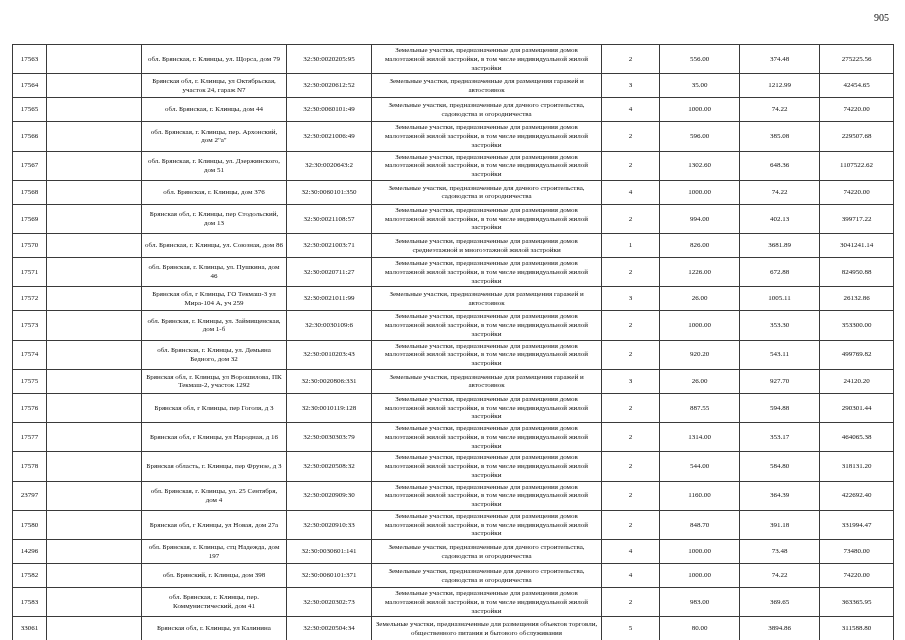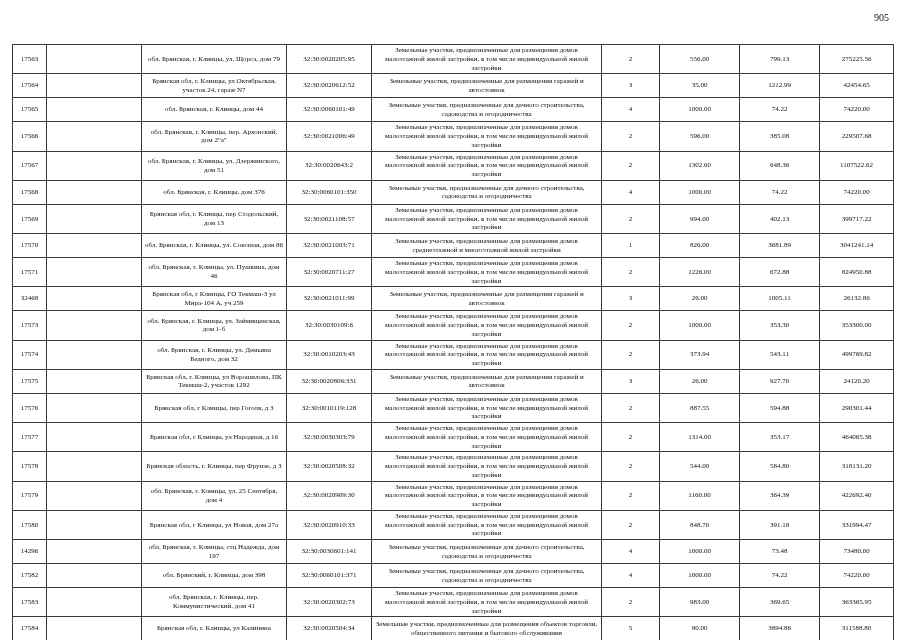--- a/index.html
+++ b/index.html
@@ -66,21 +66,21 @@
     </colgroup>
     <tbody>
         <tr>
     <td class="c-id">17563</td>
     <td class="c-empty"></td>
     <td class="c-addr">обл. Брянская, г. Клинцы, ул. Щорса, дом 79</td>
     <td class="c-cad">32:30:0020205:95</td>
     <td class="c-usage">Земельные участки, предназначенные для размещения домов малоэтажной жилой застройки, в том числе индивидуальной жилой застройки</td>
     <td class="c-type">2</td>
     <td class="c-area">556.00</td>
-    <td class="c-unit">799.13</td>
+    <td class="c-unit">374.48</td>
     <td class="c-total">275225.56</td>
   </tr>
         <tr>
     <td class="c-id">17564</td>
     <td class="c-empty"></td>
     <td class="c-addr">Брянская обл, г. Клинцы, ул Октябрьская, участок 24, гараж N7</td>
     <td class="c-cad">32:30:0020612:52</td>
     <td class="c-usage">Земельные участки, предназначенные для размещения гаражей и автостоянок</td>
     <td class="c-type">3</td>
     <td class="c-area">35.00</td>
@@ -158,21 +158,21 @@
     <td class="c-empty"></td>
     <td class="c-addr">обл. Брянская, г. Клинцы, ул. Пушкина, дом 46</td>
     <td class="c-cad">32:30:0020711:27</td>
     <td class="c-usage">Земельные участки, предназначенные для размещения домов малоэтажной жилой застройки, в том числе индивидуальной жилой застройки</td>
     <td class="c-type">2</td>
     <td class="c-area">1226.00</td>
     <td class="c-unit">672.88</td>
     <td class="c-total">824950.88</td>
   </tr>
         <tr>
-    <td class="c-id">32468</td>
+    <td class="c-id">17572</td>
     <td class="c-empty"></td>
     <td class="c-addr">Брянская обл, г Клинцы, ГО Текмаш-3 ул Мира-104 А, уч 259</td>
     <td class="c-cad">32:30:0021011:99</td>
     <td class="c-usage">Земельные участки, предназначенные для размещения гаражей и автостоянок</td>
     <td class="c-type">3</td>
     <td class="c-area">26.00</td>
     <td class="c-unit">1005.11</td>
     <td class="c-total">26132.86</td>
   </tr>
         <tr>
@@ -186,21 +186,21 @@
     <td class="c-unit">353.30</td>
     <td class="c-total">353300.00</td>
   </tr>
         <tr>
     <td class="c-id">17574</td>
     <td class="c-empty"></td>
     <td class="c-addr">обл. Брянская, г. Клинцы, ул. Демьяна Бедного, дом 32</td>
     <td class="c-cad">32:30:0010203:43</td>
     <td class="c-usage">Земельные участки, предназначенные для размещения домов малоэтажной жилой застройки, в том числе индивидуальной жилой застройки</td>
     <td class="c-type">2</td>
-    <td class="c-area">373.94</td>
+    <td class="c-area">920.20</td>
     <td class="c-unit">543.11</td>
     <td class="c-total">499769.82</td>
   </tr>
         <tr>
     <td class="c-id">17575</td>
     <td class="c-empty"></td>
     <td class="c-addr">Брянская обл, г. Клинцы, ул Ворошилова, ПК Текмаш-2, участок 1292</td>
     <td class="c-cad">32:30:0020806:331</td>
     <td class="c-usage">Земельные участки, предназначенные для размещения гаражей и автостоянок</td>
     <td class="c-type">3</td>
@@ -235,21 +235,21 @@
     <td class="c-empty"></td>
     <td class="c-addr">Брянская область, г. Клинцы, пер Фрунзе, д 3</td>
     <td class="c-cad">32:30:0020508:32</td>
     <td class="c-usage">Земельные участки, предназначенные для размещения домов малоэтажной жилой застройки, в том числе индивидуальной жилой застройки</td>
     <td class="c-type">2</td>
     <td class="c-area">544.00</td>
     <td class="c-unit">584.80</td>
     <td class="c-total">318131.20</td>
   </tr>
         <tr>
-    <td class="c-id">17579</td>
+    <td class="c-id">23797</td>
     <td class="c-empty"></td>
     <td class="c-addr">обл. Брянская, г. Клинцы, ул. 25 Сентября, дом 4</td>
     <td class="c-cad">32:30:0020909:30</td>
     <td class="c-usage">Земельные участки, предназначенные для размещения домов малоэтажной жилой застройки, в том числе индивидуальной жилой застройки</td>
     <td class="c-type">2</td>
     <td class="c-area">1160.00</td>
     <td class="c-unit">364.39</td>
     <td class="c-total">422692.40</td>
   </tr>
         <tr>
@@ -290,21 +290,21 @@
     <td class="c-empty"></td>
     <td class="c-addr">обл. Брянская, г. Клинцы, пер. Коммунистический, дом 41</td>
     <td class="c-cad">32:30:0020302:73</td>
     <td class="c-usage">Земельные участки, предназначенные для размещения домов малоэтажной жилой застройки, в том числе индивидуальной жилой застройки</td>
     <td class="c-type">2</td>
     <td class="c-area">983.00</td>
     <td class="c-unit">369.65</td>
     <td class="c-total">363365.95</td>
   </tr>
         <tr>
-    <td class="c-id">17584</td>
+    <td class="c-id">33061</td>
     <td class="c-empty"></td>
     <td class="c-addr">Брянская обл, г. Клинцы, ул Калинина</td>
     <td class="c-cad">32:30:0020504:34</td>
     <td class="c-usage">Земельные участки, предназначенные для размещения объектов торговли, общественного питания и бытового обслуживания</td>
     <td class="c-type">5</td>
     <td class="c-area">80.00</td>
     <td class="c-unit">3894.86</td>
     <td class="c-total">311588.80</td>
   </tr>
       </tbody>

